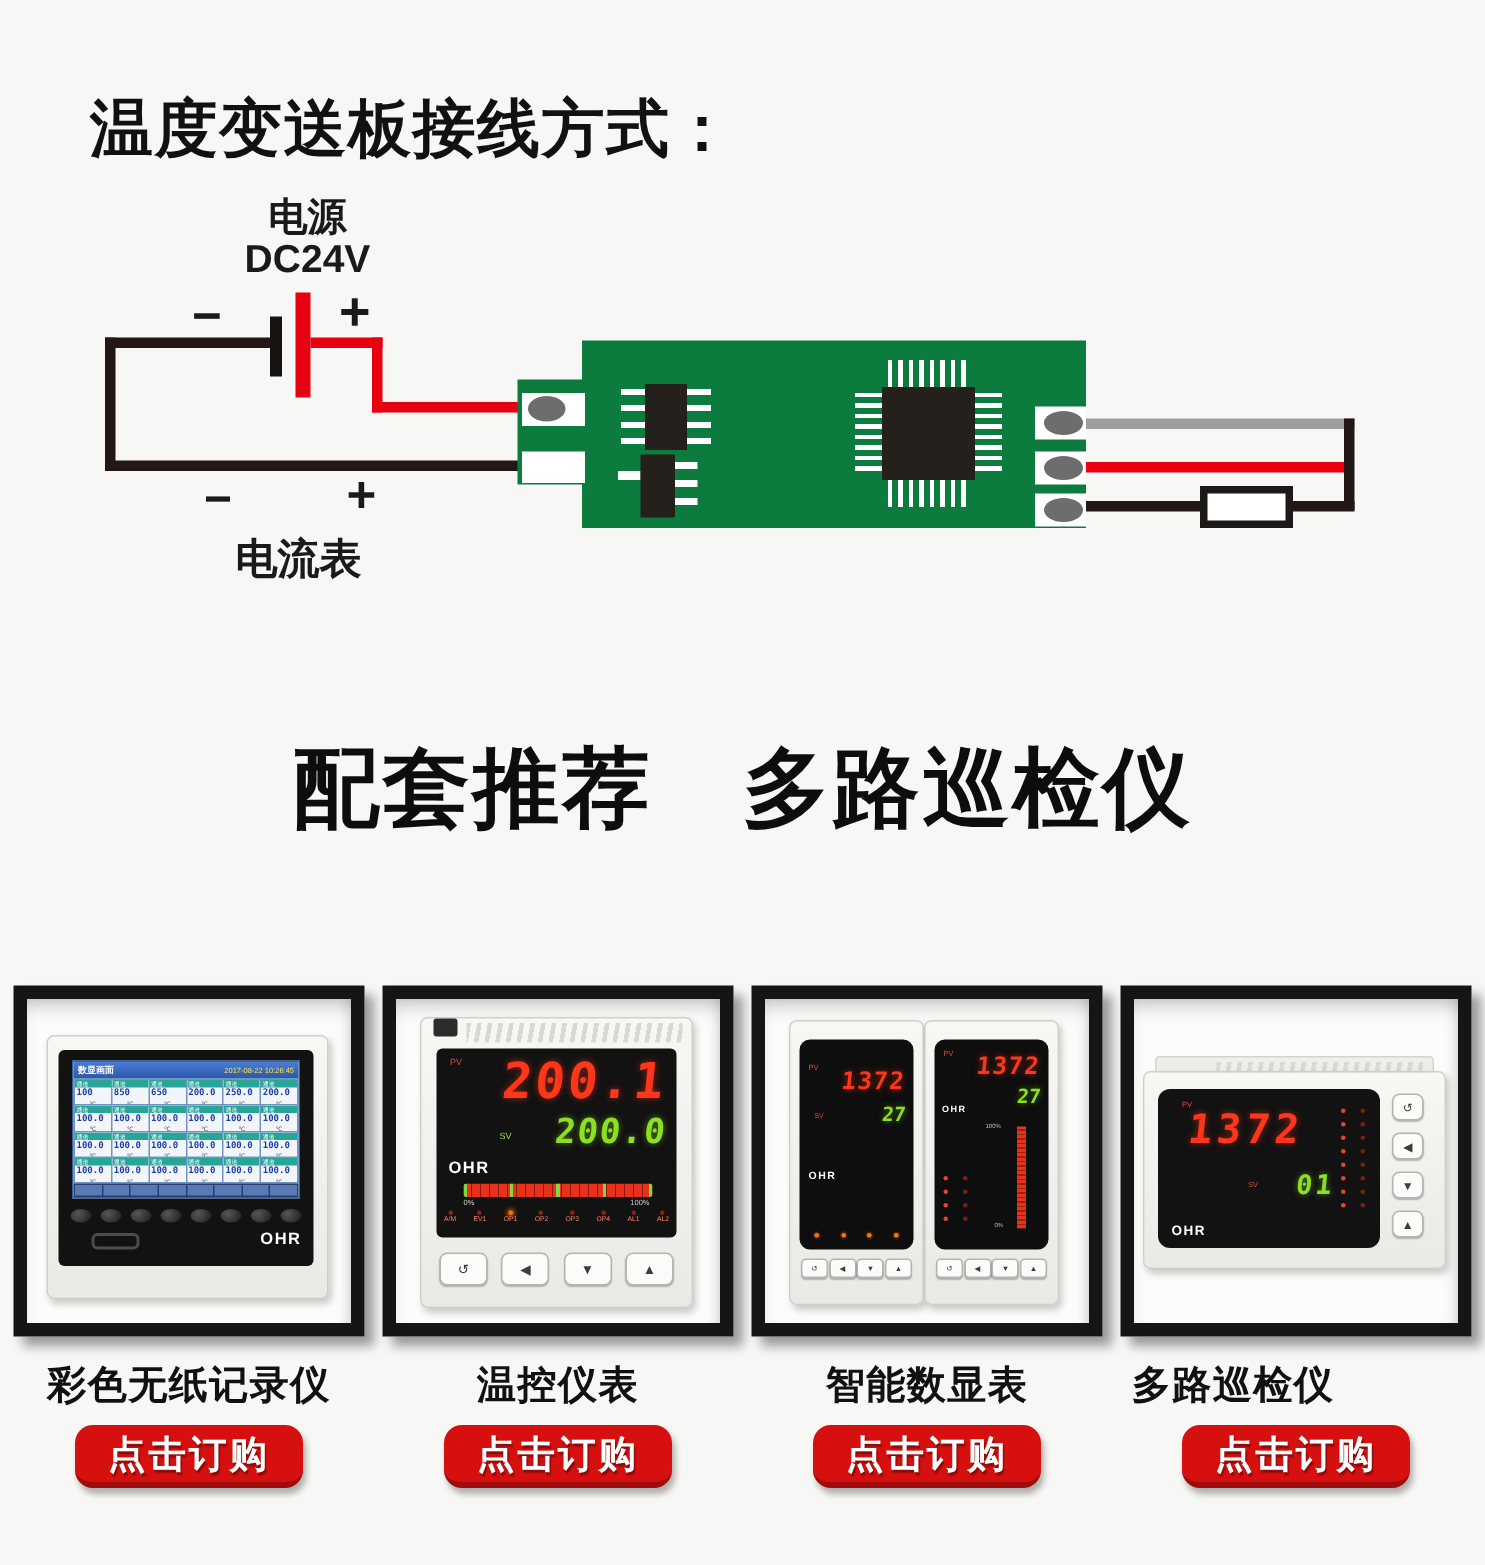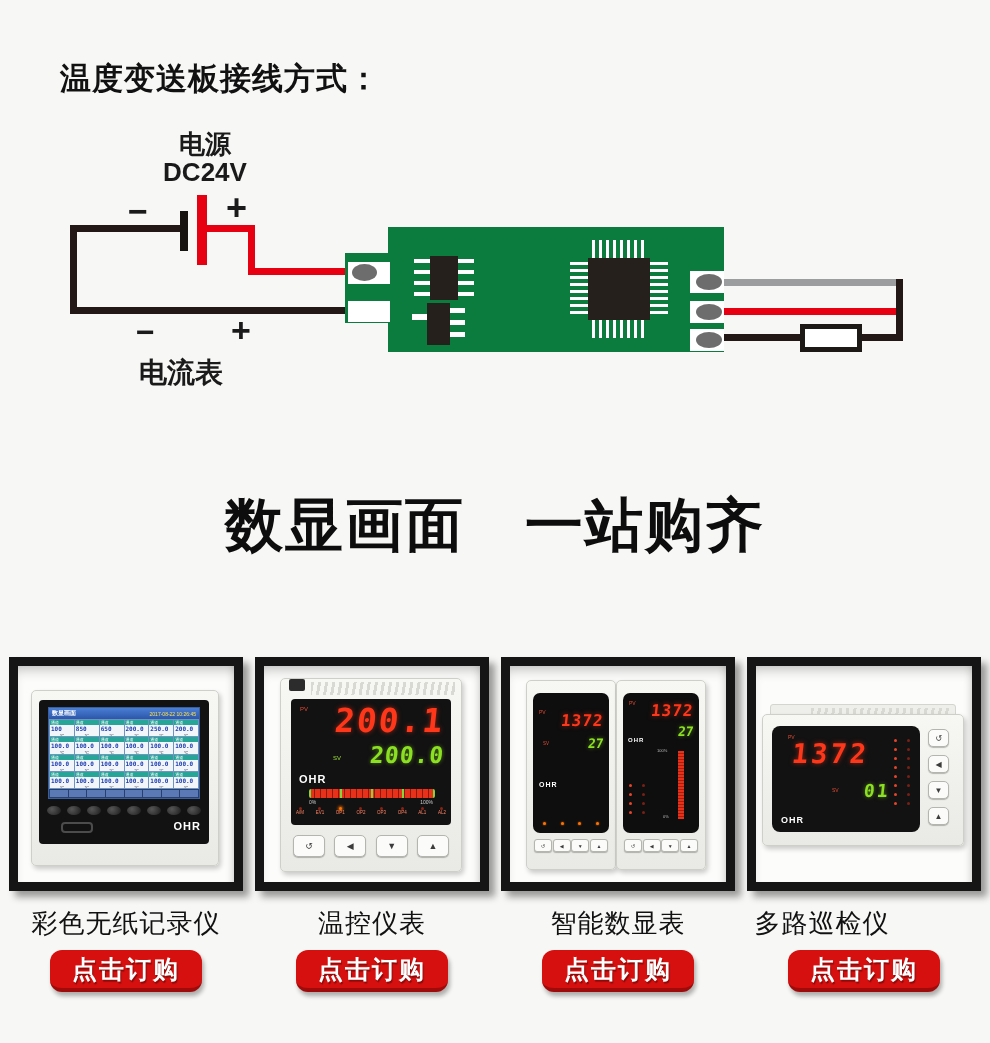--- a/index.html
+++ b/index.html
@@ -1,21 +1,21 @@
 <!DOCTYPE html>
 <html><head>
 <meta charset="utf-8">
 <style>
   html,body{margin:0;padding:0;}
   body{font-family:"Liberation Sans","DejaVu Sans",sans-serif;background:#f7f7f5;}
   .page{position:relative;width:990px;height:1043px;background:#f7f7f5;overflow:hidden;margin:0 auto;}
   .abs{position:absolute;}
   .ctr{text-align:center;}
   
-  .sec-title{left:60px;top:58px;font-size:31px;font-weight:800;color:#111;letter-spacing:1px;}
+  .sec-title{left:60px;top:58px;font-size:42px;font-weight:800;color:#111;letter-spacing:1px;}
   .diag-lbl{font-weight:700;color:#1a1a1a;}
   .wire{position:absolute;}
   .wblack{background:#231815;}
   .wred{background:#e60012;}
   .wgray{background:#9c9d9e;}
   .sign{position:absolute;color:#1a1a1a;font-weight:600;line-height:1;}
   .meter{left:167px;top:287px;width:58px;height:56px;background:#fff;border:5px solid #171310;
          border-radius:45%;display:flex;align-items:center;justify-content:center;
          font-size:27px;font-weight:800;color:#171310;z-index:3;}
   .pcb{background:#0c7b3e;z-index:2;}
@@ -27,21 +27,21 @@
   .qpins-h{position:absolute;z-index:3;background:repeating-linear-gradient(90deg,#fff 0 3px,rgba(0,0,0,0) 3px 7px);}
   .qpins-v{position:absolute;z-index:3;background:repeating-linear-gradient(180deg,#fff 0 3px,rgba(0,0,0,0) 3px 7px);}
   .resistor{left:800px;top:324px;width:62px;height:28px;background:#fff;border:5px solid #1c1916;box-sizing:border-box;z-index:3;}
   
   .promo-title{left:0;top:487px;width:990px;font-size:58px;font-weight:900;color:#0d0d0d;letter-spacing:2px;}
   .promo-sub{left:0;top:570px;width:990px;font-size:28px;font-weight:700;color:#111;letter-spacing:2px;}
   
   .card{position:absolute;top:657px;width:234px;height:234px;box-sizing:border-box;
         background:#fcfcfb;border:9px solid #151515;box-shadow:6px 6px 7px rgba(0,0,0,.38);}
   .card .inner{position:absolute;inset:0;box-shadow:inset 0 10px 14px -8px rgba(0,0,0,.30), inset -8px 0 10px -8px rgba(0,0,0,.18);}
-  .pname{top:906px;font-size:26px;font-weight:400;color:#111;letter-spacing:1px;}
+  .pname{top:906px;font-size:26px;font-weight:700;color:#111;letter-spacing:1px;}
   .order{top:950px;width:152px;height:42px;background:#d6100f;border-radius:12px;
          display:flex;align-items:center;justify-content:center;color:#fff;font-size:25px;font-weight:800;
          letter-spacing:2px;text-shadow:1px 2px 1px rgba(0,0,0,.35);
          border-bottom:4px solid #9e0b0a;box-sizing:border-box;box-shadow:2px 4px 4px rgba(0,0,0,.30);cursor:pointer;}
   
   .devbody{position:absolute;background:linear-gradient(180deg,#f7f7f4,#e9e9e5);border:1px solid #cfcfca;border-radius:5px;box-shadow:2px 3px 5px rgba(0,0,0,.2);}
   .front{position:absolute;background:#121212;border-radius:4px;}
   .seg{font-family:"DejaVu Sans Mono",monospace;font-weight:bold;transform:skewX(-6deg);line-height:1;position:absolute;}
   .seg.red{color:#ff371a;text-shadow:0 0 5px rgba(255,55,26,.55);}
   .seg.grn{color:#8ce022;text-shadow:0 0 4px rgba(140,224,34,.5);}
@@ -110,21 +110,21 @@
   <div class="wire wred" style="left:248px;top:225px;width:7px;height:50px;"></div>
   <div class="wire wred" style="left:248px;top:268px;width:104px;height:7px;"></div>
 
   <div class="abs" style="left:180px;top:211px;width:8px;height:40px;background:#171310;"></div>
   <div class="abs" style="left:197px;top:195px;width:10px;height:70px;background:#e60012;"></div>
   <div class="sign" style="left:128px;top:194px;font-size:34px;">−</div>
   <div class="sign" style="left:226px;top:190px;font-size:36px;">+</div>
 
   <div class="sign" style="left:136px;top:316px;font-size:32px;">−</div>
   <div class="sign" style="left:231px;top:313px;font-size:34px;">+</div>
-  <div class="abs diag-lbl ctr" style="left:129px;top:354px;width:104px;font-size:28px;">电流表</div>
+  <div class="abs diag-lbl ctr" style="left:147px;top:354px;width:104px;font-size:28px;">电流表</div>
 
   <div class="abs pcb" style="left:345px;top:253px;width:48px;height:70px;"></div>
   <div class="abs pcb" style="left:388px;top:227px;width:336px;height:125px;"></div>
   <div class="pad" style="left:348px;top:262px;width:42px;height:22px;"></div>
   <div class="oval" style="left:352px;top:264px;width:25px;height:17px;"></div>
   <div class="pad" style="left:348px;top:301px;width:42px;height:21px;"></div>
 
   <div class="pins-v" style="left:414px;top:259px;width:16px;height:40px;"></div>
   <div class="pins-v" style="left:458px;top:259px;width:16px;height:40px;"></div>
   <div class="chip" style="left:430px;top:256px;width:28px;height:44px;"></div>
@@ -146,21 +146,21 @@
   <div class="pad" style="left:690px;top:329px;width:34px;height:22px;"></div>
   <div class="oval" style="left:696px;top:332px;width:26px;height:16px;"></div>
 
   <div class="wire wgray" style="left:714px;top:279px;width:189px;height:7px;"></div>
   <div class="wire wblack" style="left:896px;top:279px;width:7px;height:61px;"></div>
   <div class="wire wred" style="left:714px;top:308px;width:182px;height:7px;"></div>
   <div class="wire wblack" style="left:714px;top:334px;width:88px;height:7px;"></div>
   <div class="wire wblack" style="left:860px;top:334px;width:43px;height:7px;"></div>
   <div class="abs resistor"></div>
 
-  <div class="abs promo-title ctr">数显画面　一站购齐</div>
+  <div class="abs promo-title ctr">配套推荐　多路巡检仪</div>
 
   <div class="card" style="left:9px;">
     <div class="inner"></div>
     <div class="devbody" style="left:13px;top:24px;width:186px;height:174px;">
       <div class="front" style="left:7px;top:9px;width:170px;height:144px;">
         <div class="rscreen">
           <div class="rhead">
             <span class="h1">数显画面</span>
             <span class="h2">2017-08-22 10:26:45</span>
           </div>

